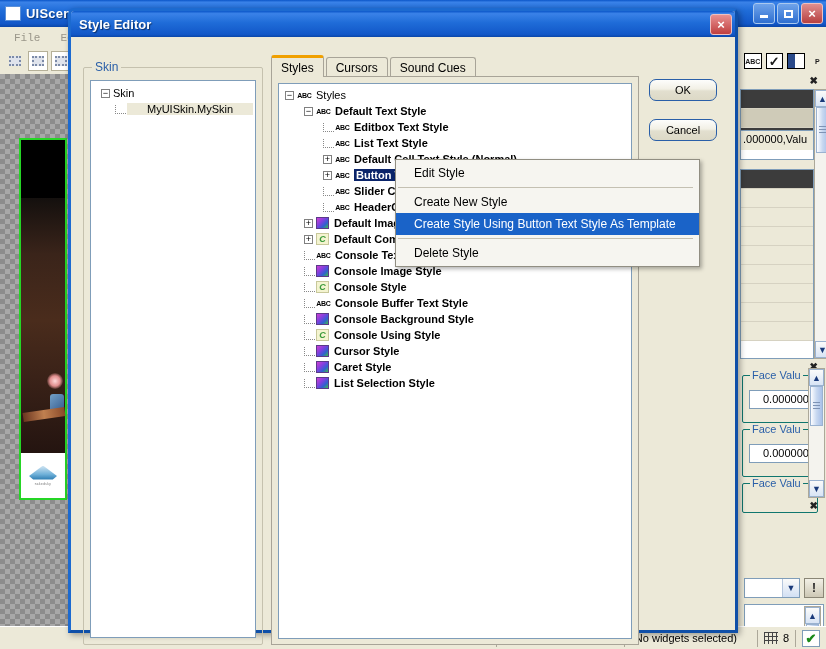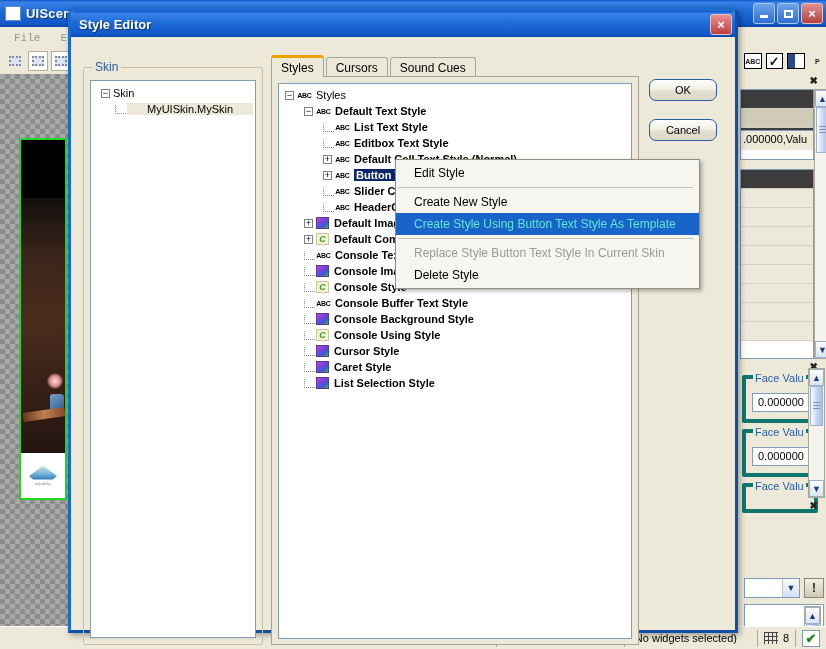--- a/index.html
+++ b/index.html
@@ -130,26 +130,26 @@
   .vs-thumb {
     margin: 0 1px; height: 46px; border: 1px solid #9ab2d0;
     background: linear-gradient(to right,#fdfdff,#c8d8f0,#a8c0e8);
     display:flex; align-items:center; justify-content:center;
   }
   .vs-grip { width:7px; height:9px; background: repeating-linear-gradient(to bottom,#7e93b5 0 1px,transparent 1px 3px); }
   .vs-track { flex:1; }
 
   .facegroup {
     position:absolute; left: 2px; width: 76px; height: 48px;
-    border: 4px solid #0f766e; border-radius: 2px;
+    border: 1px solid #0f766e; border-radius: 2px;
   }
   .facegroup .lg { position:absolute; left: 7px; top: -7px; background:#ece9d8; padding: 0 2px; color:#2a5fa8; font-size:11px; }
   .facegroup .fld {
     position:absolute; left: 6px; top: 14px; width: 72px; height: 19px;
-    border: 1px solid #7f9db9; background:#fff; font-size: 11px; padding: 2px 5px; color:#000; white-space:nowrap;
+    border: 1px solid #7f9db9; background:#fff; font-size: 11px; padding: 2px 13px; color:#000; white-space:nowrap;
   }
 
   .combo-area { position:absolute; left: 2px; top: 522px; width: 84px; }
   .combo {
     position:absolute; left: 2px; top: 8px; width: 56px; height: 20px;
     border: 1px solid #7f9db9; background:#fff; display:flex; align-items:center; justify-content:flex-end;
   }
   .combo-arrow {
     width: 17px; height: 18px; margin-right:0; display:flex; align-items:center; justify-content:center;
     background: linear-gradient(to bottom,#fbfbfa,#d2e0f4); border-left:1px solid #b5c6dd; color:#1a3a7a; font-size:9px;
@@ -281,21 +281,21 @@
   #ok-button { left: 578px; top: 42px; }
   #cancel-button { left: 578px; top: 82px; }
 
   
   .ctxmenu {
     position:absolute; left: 395px; top: 159px; width: 305px;
     background: #f6f5f0; border: 1px solid #918e82;
     box-shadow: 2px 2px 4px rgba(0,0,0,.3); padding: 2px 0; z-index: 40;
   }
   .ctxitem { height: 22px; display:flex; align-items:center; padding-left: 18px; font-size: 12px; color:#000; }
-  .ctxitem.highlight { background:#1a63c8; color:#5eead4; }
+  .ctxitem.highlight { background:#1a63c8; color:#ffffff; }
   .ctxitem.disabled { color:#9b9b91; }
   .ctxsep { height: 1px; background:#c4c0b2; margin: 3px 6px 3px 2px; }
 </style>
 </head>
 <body>
 
 <div id="root">
 
   <div class="bg-app">
 
@@ -491,27 +491,27 @@
             <div class="srow">
               <span class="indent" style="width: 23px;"></span>
               <span class="expander">−</span>
               <span class="icon-abc">ABC</span>
               <span class="slabel bold">Default Text Style</span>
             </div>
             <div class="srow">
               <span class="indent" style="width: 42px;"></span>
               <span class="dotline"></span>
               <span class="icon-abc">ABC</span>
+              <span class="slabel bold">Editbox Text Style</span>
+            </div>
+            <div class="srow">
+              <span class="indent" style="width: 42px;"></span>
+              <span class="dotline"></span>
+              <span class="icon-abc">ABC</span>
               <span class="slabel bold">List Text Style</span>
-            </div>
-            <div class="srow">
-              <span class="indent" style="width: 42px;"></span>
-              <span class="dotline"></span>
-              <span class="icon-abc">ABC</span>
-              <span class="slabel bold">Editbox Text Style</span>
             </div>
             <div class="srow">
               <span class="indent" style="width: 42px;"></span>
               <span class="expander">+</span>
               <span class="icon-abc">ABC</span>
               <span class="slabel bold">Default Cell Text Style (Normal)</span>
             </div>
             <div class="srow selected">
               <span class="indent" style="width: 42px;"></span>
               <span class="expander">+</span>
@@ -603,17 +603,16 @@
       <div class="dlgbtn" id="cancel-button">Cancel</div>
     </div>
   </div>
 
   <div class="ctxmenu" id="context-menu">
       <div class="ctxitem">Edit Style</div>
       <div class="ctxsep"></div>
       <div class="ctxitem">Create New Style</div>
       <div class="ctxitem highlight">Create Style Using Button Text Style As Template</div>
       <div class="ctxsep"></div>
-      <div class="ctxitem disabled">Replace Style Button Text Style In Current Skin</div>
       <div class="ctxitem">Delete Style</div>
     </div>
 
 </div>
 
 </body></html>

